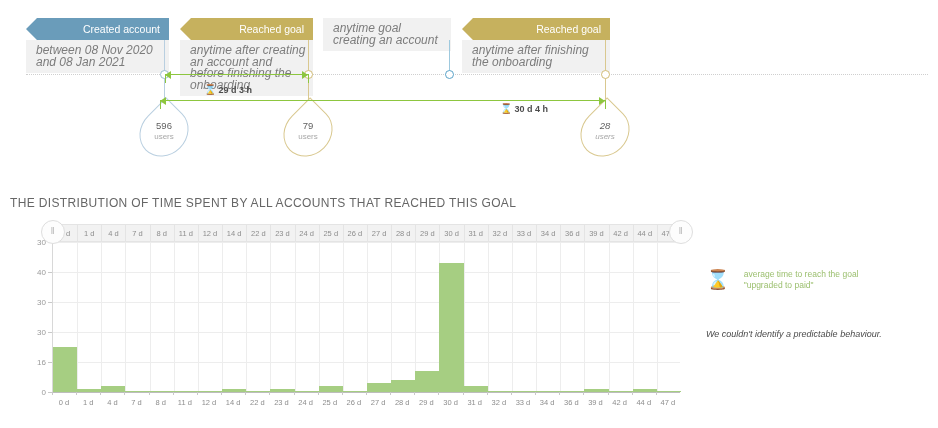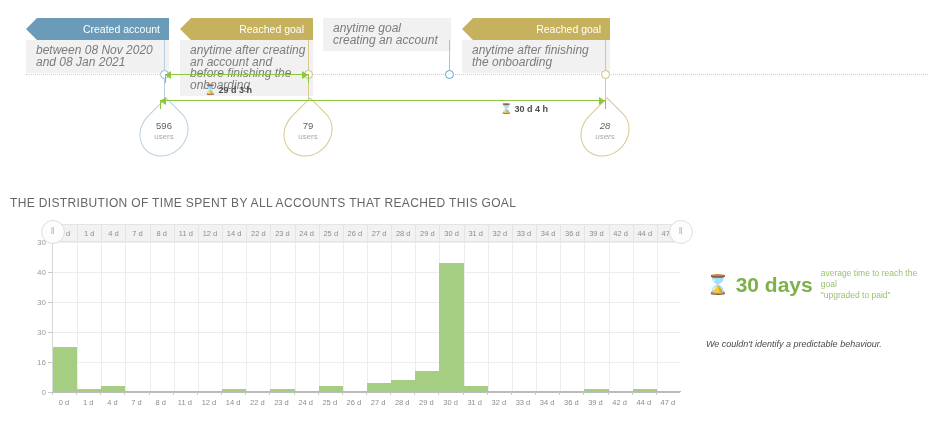--- a/index.html
+++ b/index.html
@@ -365,20 +365,19 @@
       <div class="btick" style="left: 655.846px; width: 24.1538px;">47 d</div>
       <div class="bmark" style="left: 655.846px;"></div>
     </div>
   <div class="handle" style="left:41px;">‖</div>
   <div class="handle" style="left:669px;">‖</div>
 </div>
 
 <div id="side">
   <div class="big-row">
     <span class="big-hg">⌛</span>
-    <span class="big-num">30 days</span>
     <span class="big-desc">
       <span>average time to reach the goal</span><br>
       <span>"upgraded to paid"</span>
     </span>
   </div>
   <div class="note">We couldn't identify a predictable behaviour.</div>
 </div>
 
 </body></html>

